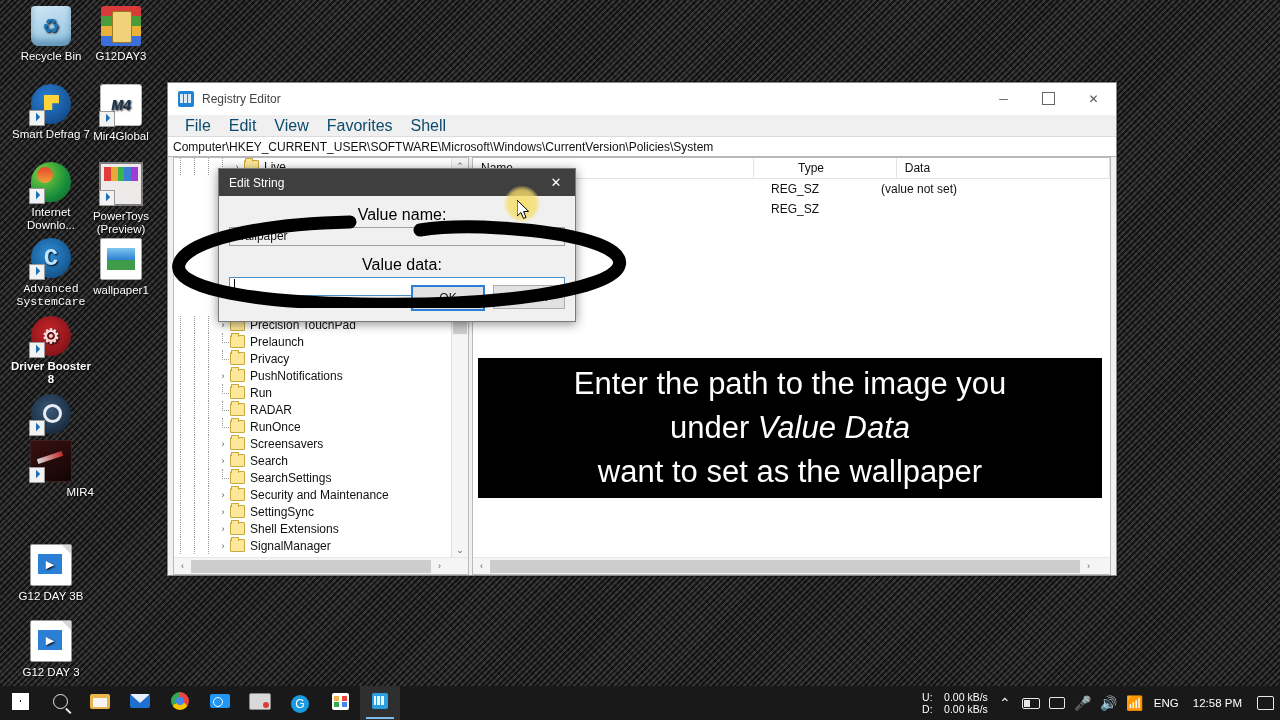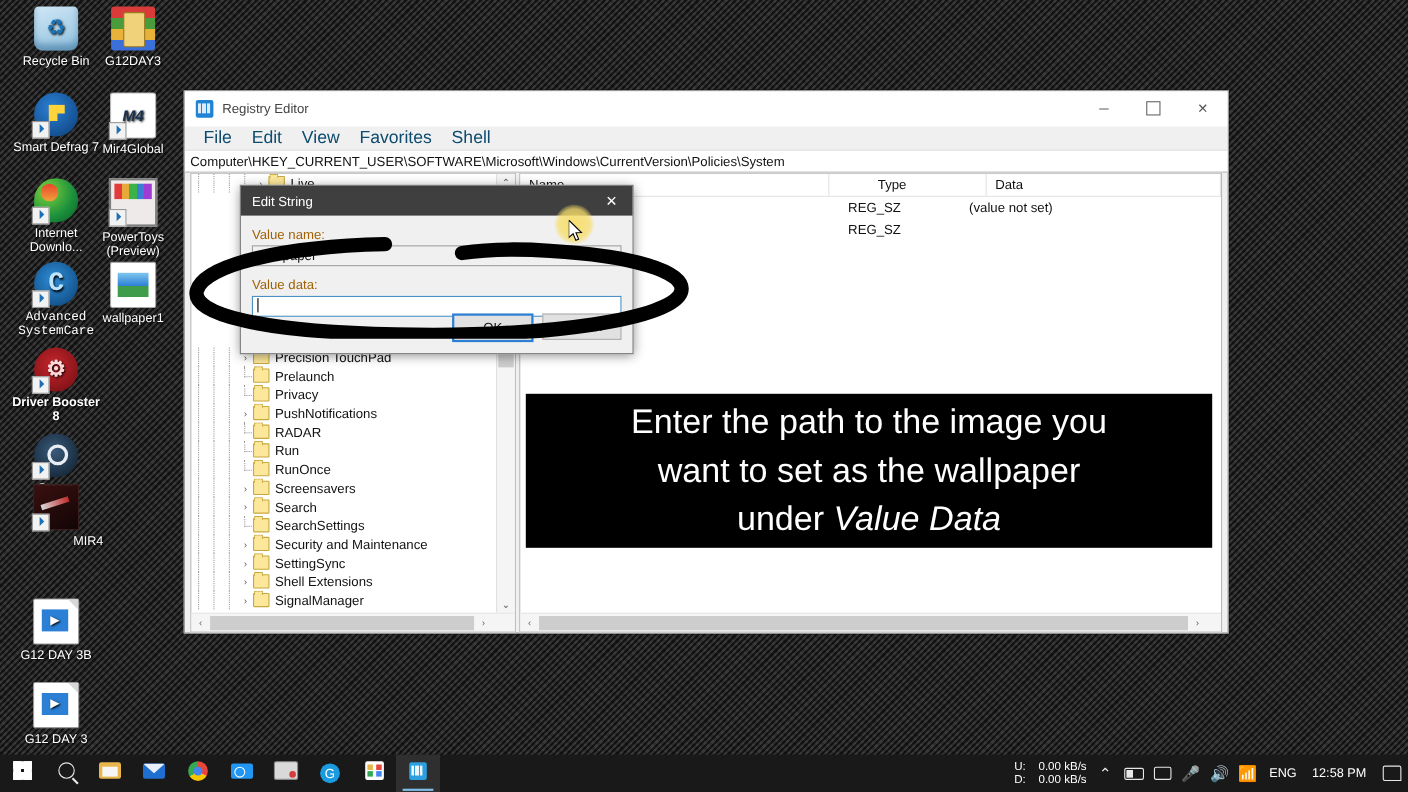--- a/index.html
+++ b/index.html
@@ -118,21 +118,21 @@
   .lrow{display:flex;height:20px;align-items:center;font-size:12px;color:#111;}
   .lcell{padding-left:8px;box-sizing:border-box;overflow:hidden;white-space:nowrap;}
 
   
   #dlg{position:absolute;left:218px;top:168px;width:356px;height:152px;background:#f0f0f0;
      border:1px solid #7a7a7a;box-shadow:0 2px 10px rgba(0,0,0,.45);}
   #dlgbar{height:27px;background:#3f3f3f;display:flex;align-items:center;position:relative;}
   #dlgtitle{color:#fff;font-size:12px;margin-left:10px;}
   #dlgclose{position:absolute;right:0;top:0;width:38px;height:27px;color:#fff;font-size:13px;
      display:flex;align-items:center;justify-content:center;}
-  .dlglabel{font-size:12px;color:#a16207;margin:10px 0 3px 10px;}
+  .dlglabel{font-size:16px;color:#000000;margin:10px 0 3px 10px;text-align:center;}
   .dlginput{height:19px;margin:0 10px;background:#f0f0f0;border:1px solid #a0a0a0;
      font-size:12px;color:#111;padding:1px 0 0 4px;box-sizing:border-box;}
   .dlginput.active{background:#fff;border:1px solid #4a90c4;}
   #caret{display:inline-block;width:1px;height:13px;background:#000;vertical-align:-2px;}
   #dlgbtns{position:absolute;right:10px;bottom:10px;display:flex;gap:8px;}
   .dbtn{width:70px;height:22px;font-size:12px;color:#111;background:#e1e1e1;border:1px solid #adadad;
      display:flex;align-items:center;justify-content:center;}
   .dbtn.def{border:2px solid #2b7fd4;background:#e1e1e1;}
 
   
@@ -301,29 +301,29 @@
             <span class="exp">›</span>
             <span class="folder"></span>
             <span>PushNotifications</span>
           </div>
           <div class="trow">
             <span class="indent guide"></span>
             <span class="indent guide"></span>
             <span class="indent guide"></span>
             <span class="elbow"></span>
             <span class="folder"></span>
+            <span>Run</span>
+          </div>
+          <div class="trow">
+            <span class="indent guide"></span>
+            <span class="indent guide"></span>
+            <span class="indent guide"></span>
+            <span class="elbow"></span>
+            <span class="folder"></span>
             <span>RADAR</span>
-          </div>
-          <div class="trow">
-            <span class="indent guide"></span>
-            <span class="indent guide"></span>
-            <span class="indent guide"></span>
-            <span class="elbow"></span>
-            <span class="folder"></span>
-            <span>Run</span>
           </div>
           <div class="trow">
             <span class="indent guide"></span>
             <span class="indent guide"></span>
             <span class="indent guide"></span>
             <span class="elbow"></span>
             <span class="folder"></span>
             <span>RunOnce</span>
           </div>
           <div class="trow">
@@ -442,24 +442,24 @@
            C 456 38, 400 24, 330 20 C 300 18, 270 19, 250 22" fill="none" stroke="#000" stroke-width="13" stroke-linecap="round"></path>
 </svg>
 
 <div id="cursor-hl"></div>
 <svg id="cursor" viewBox="0 0 14 20">
   <path d="M0 0 L0 16 L4 12.5 L6.5 18.5 L9 17.4 L6.6 11.6 L11.6 11.4 Z" fill="#fff" stroke="#000" stroke-width="1"></path>
 </svg>
 
 <div id="caption">
   <div class="line">Enter the path to the image you</div>
-  <div class="line">want to set as the wallpaper</div>
   <div class="line">
     <span>under </span><span class="ital">Value Data</span>
   </div>
+  <div class="line">want to set as the wallpaper</div>
 </div>
 
 <div id="taskbar">
   <div id="taskbuttons" style="display:flex;">
       <div class="tbtn">
         <span><span style="display:inline-block;width:17px;height:17px;background:linear-gradient(90deg,#fff 0 7.5px,transparent 7.5px 9.5px,#fff 9.5px 17px),linear-gradient(#fff 0 7.5px,transparent 7.5px 9.5px,#fff 9.5px 17px);background-blend-mode:multiply;"></span></span>
       </div>
       <div class="tbtn">
         <span><span style="display:inline-block;width:13px;height:13px;border:1.6px solid #e8e8e8;border-radius:50%;position:relative;"><span style="position:absolute;right:-5px;bottom:-4px;width:7px;height:1.6px;background:#e8e8e8;transform:rotate(45deg);"></span></span></span>
       </div>

